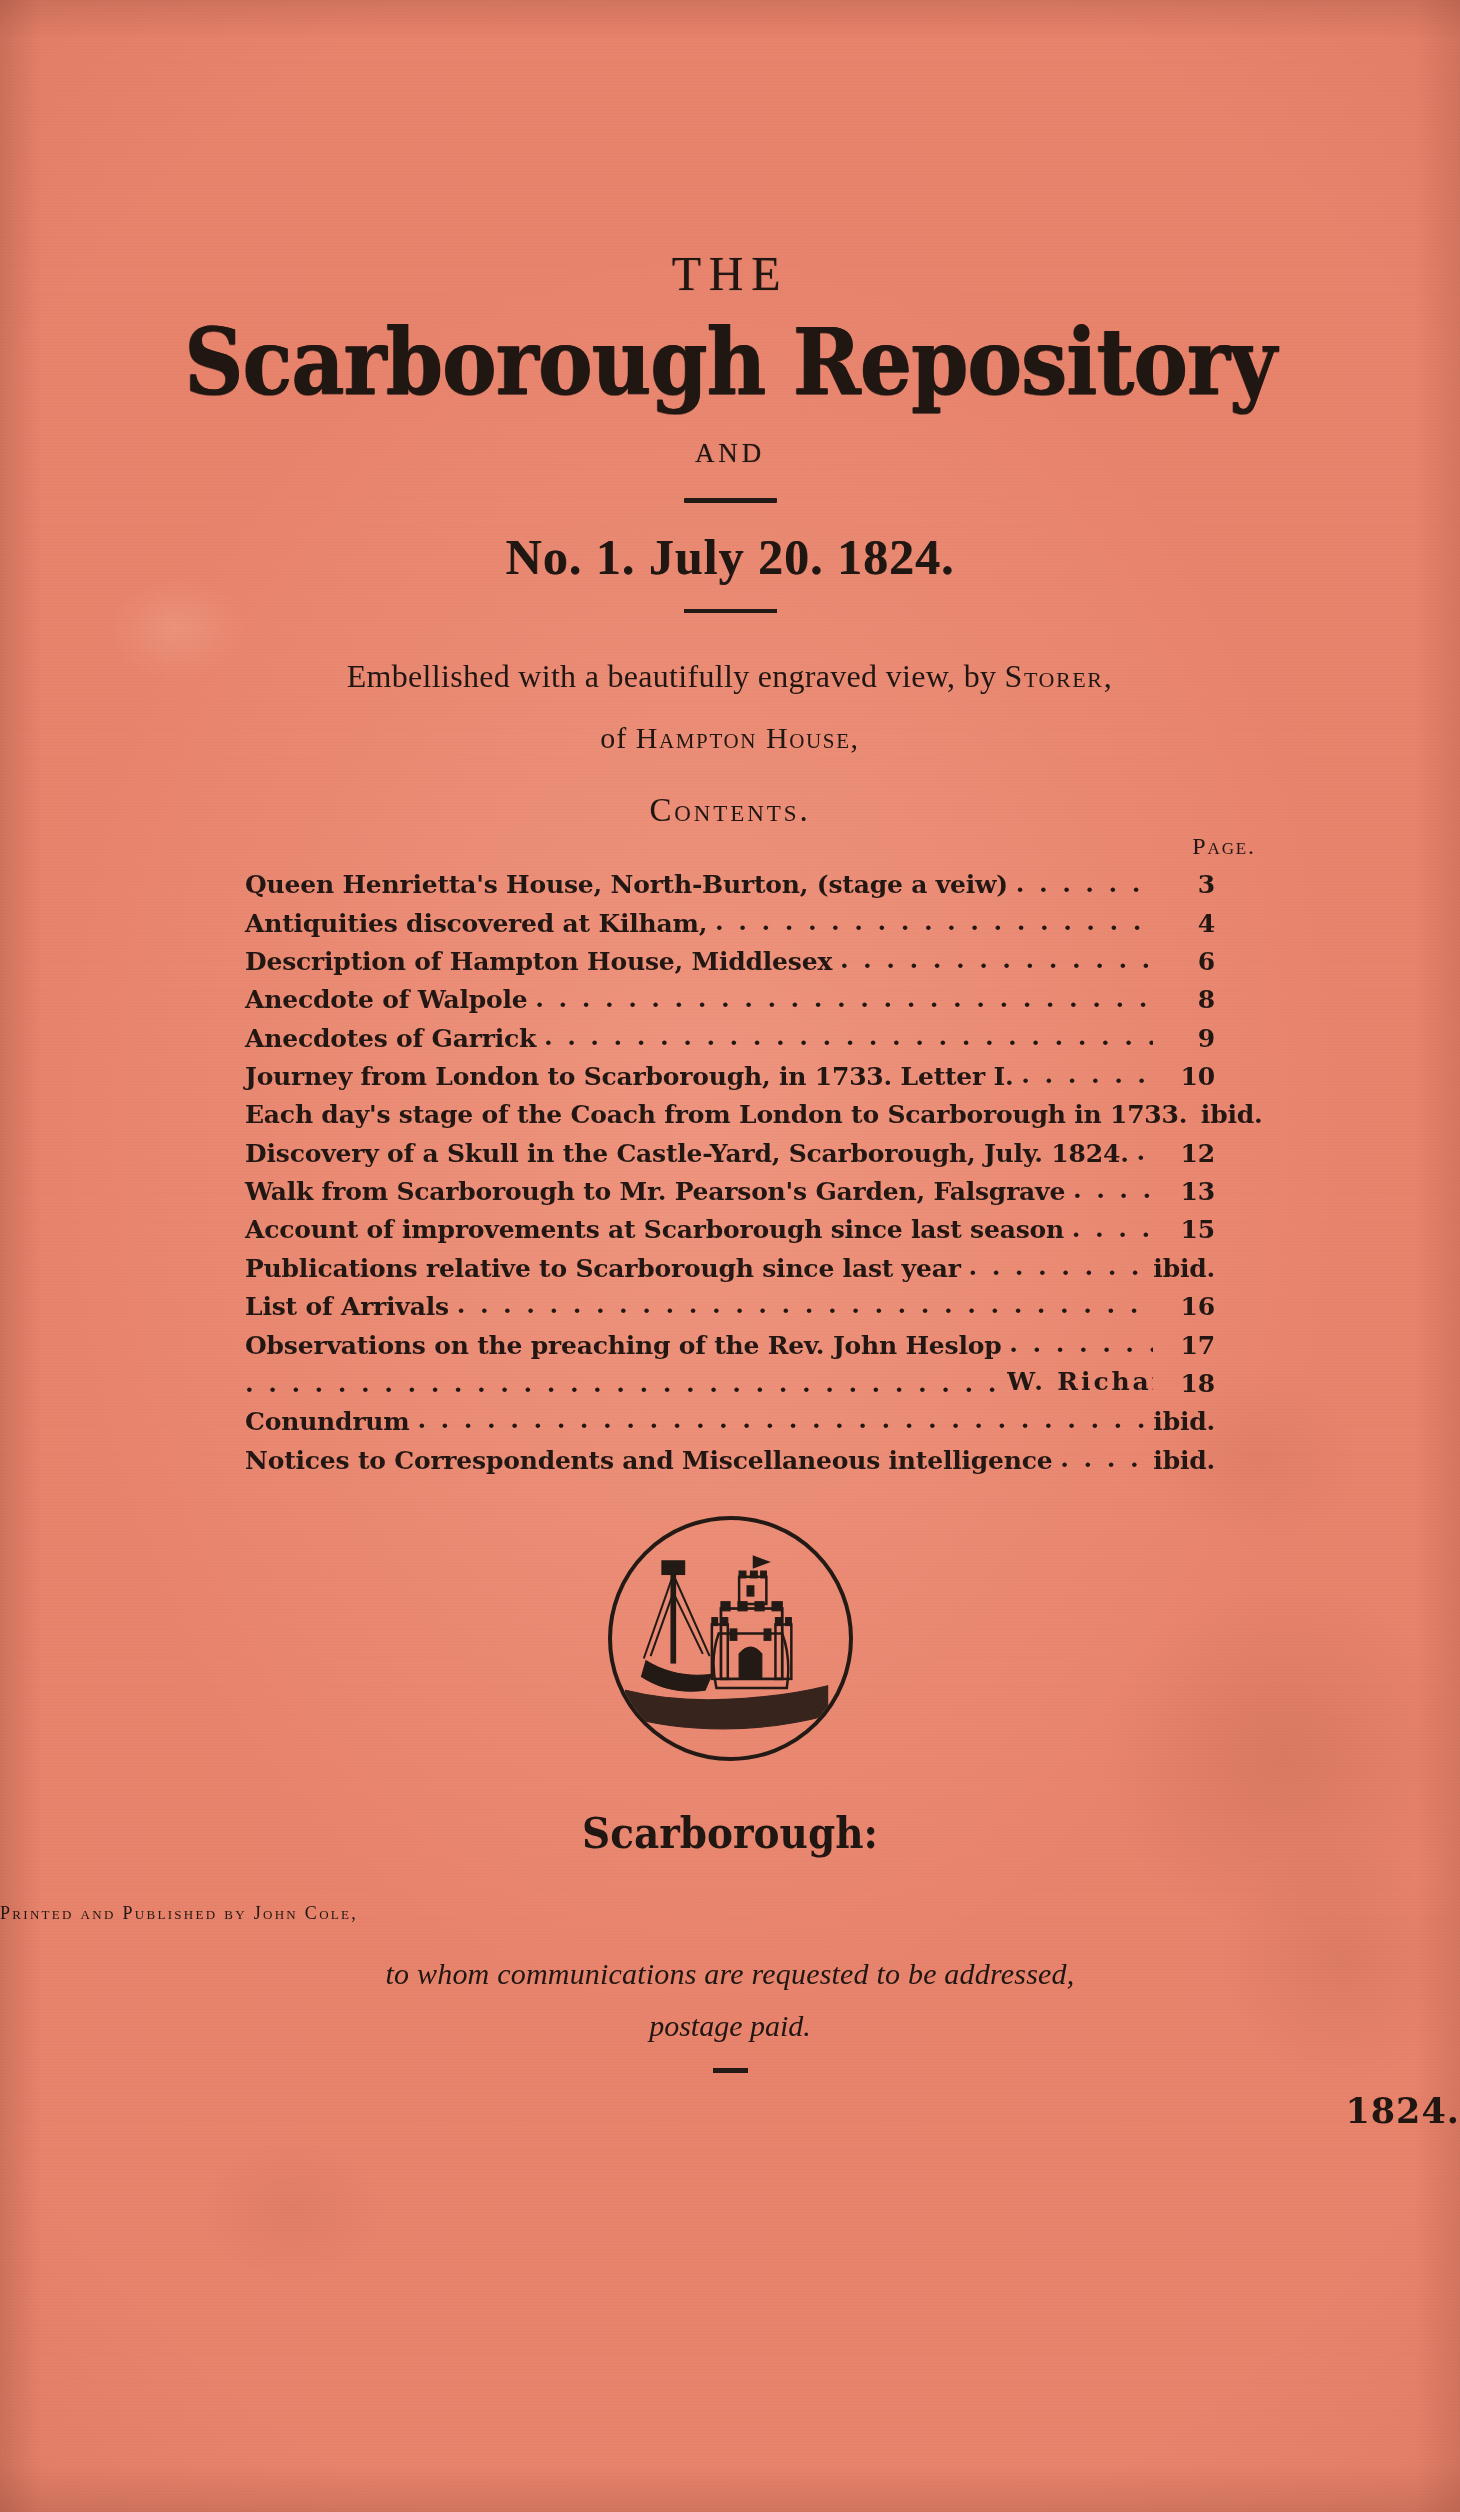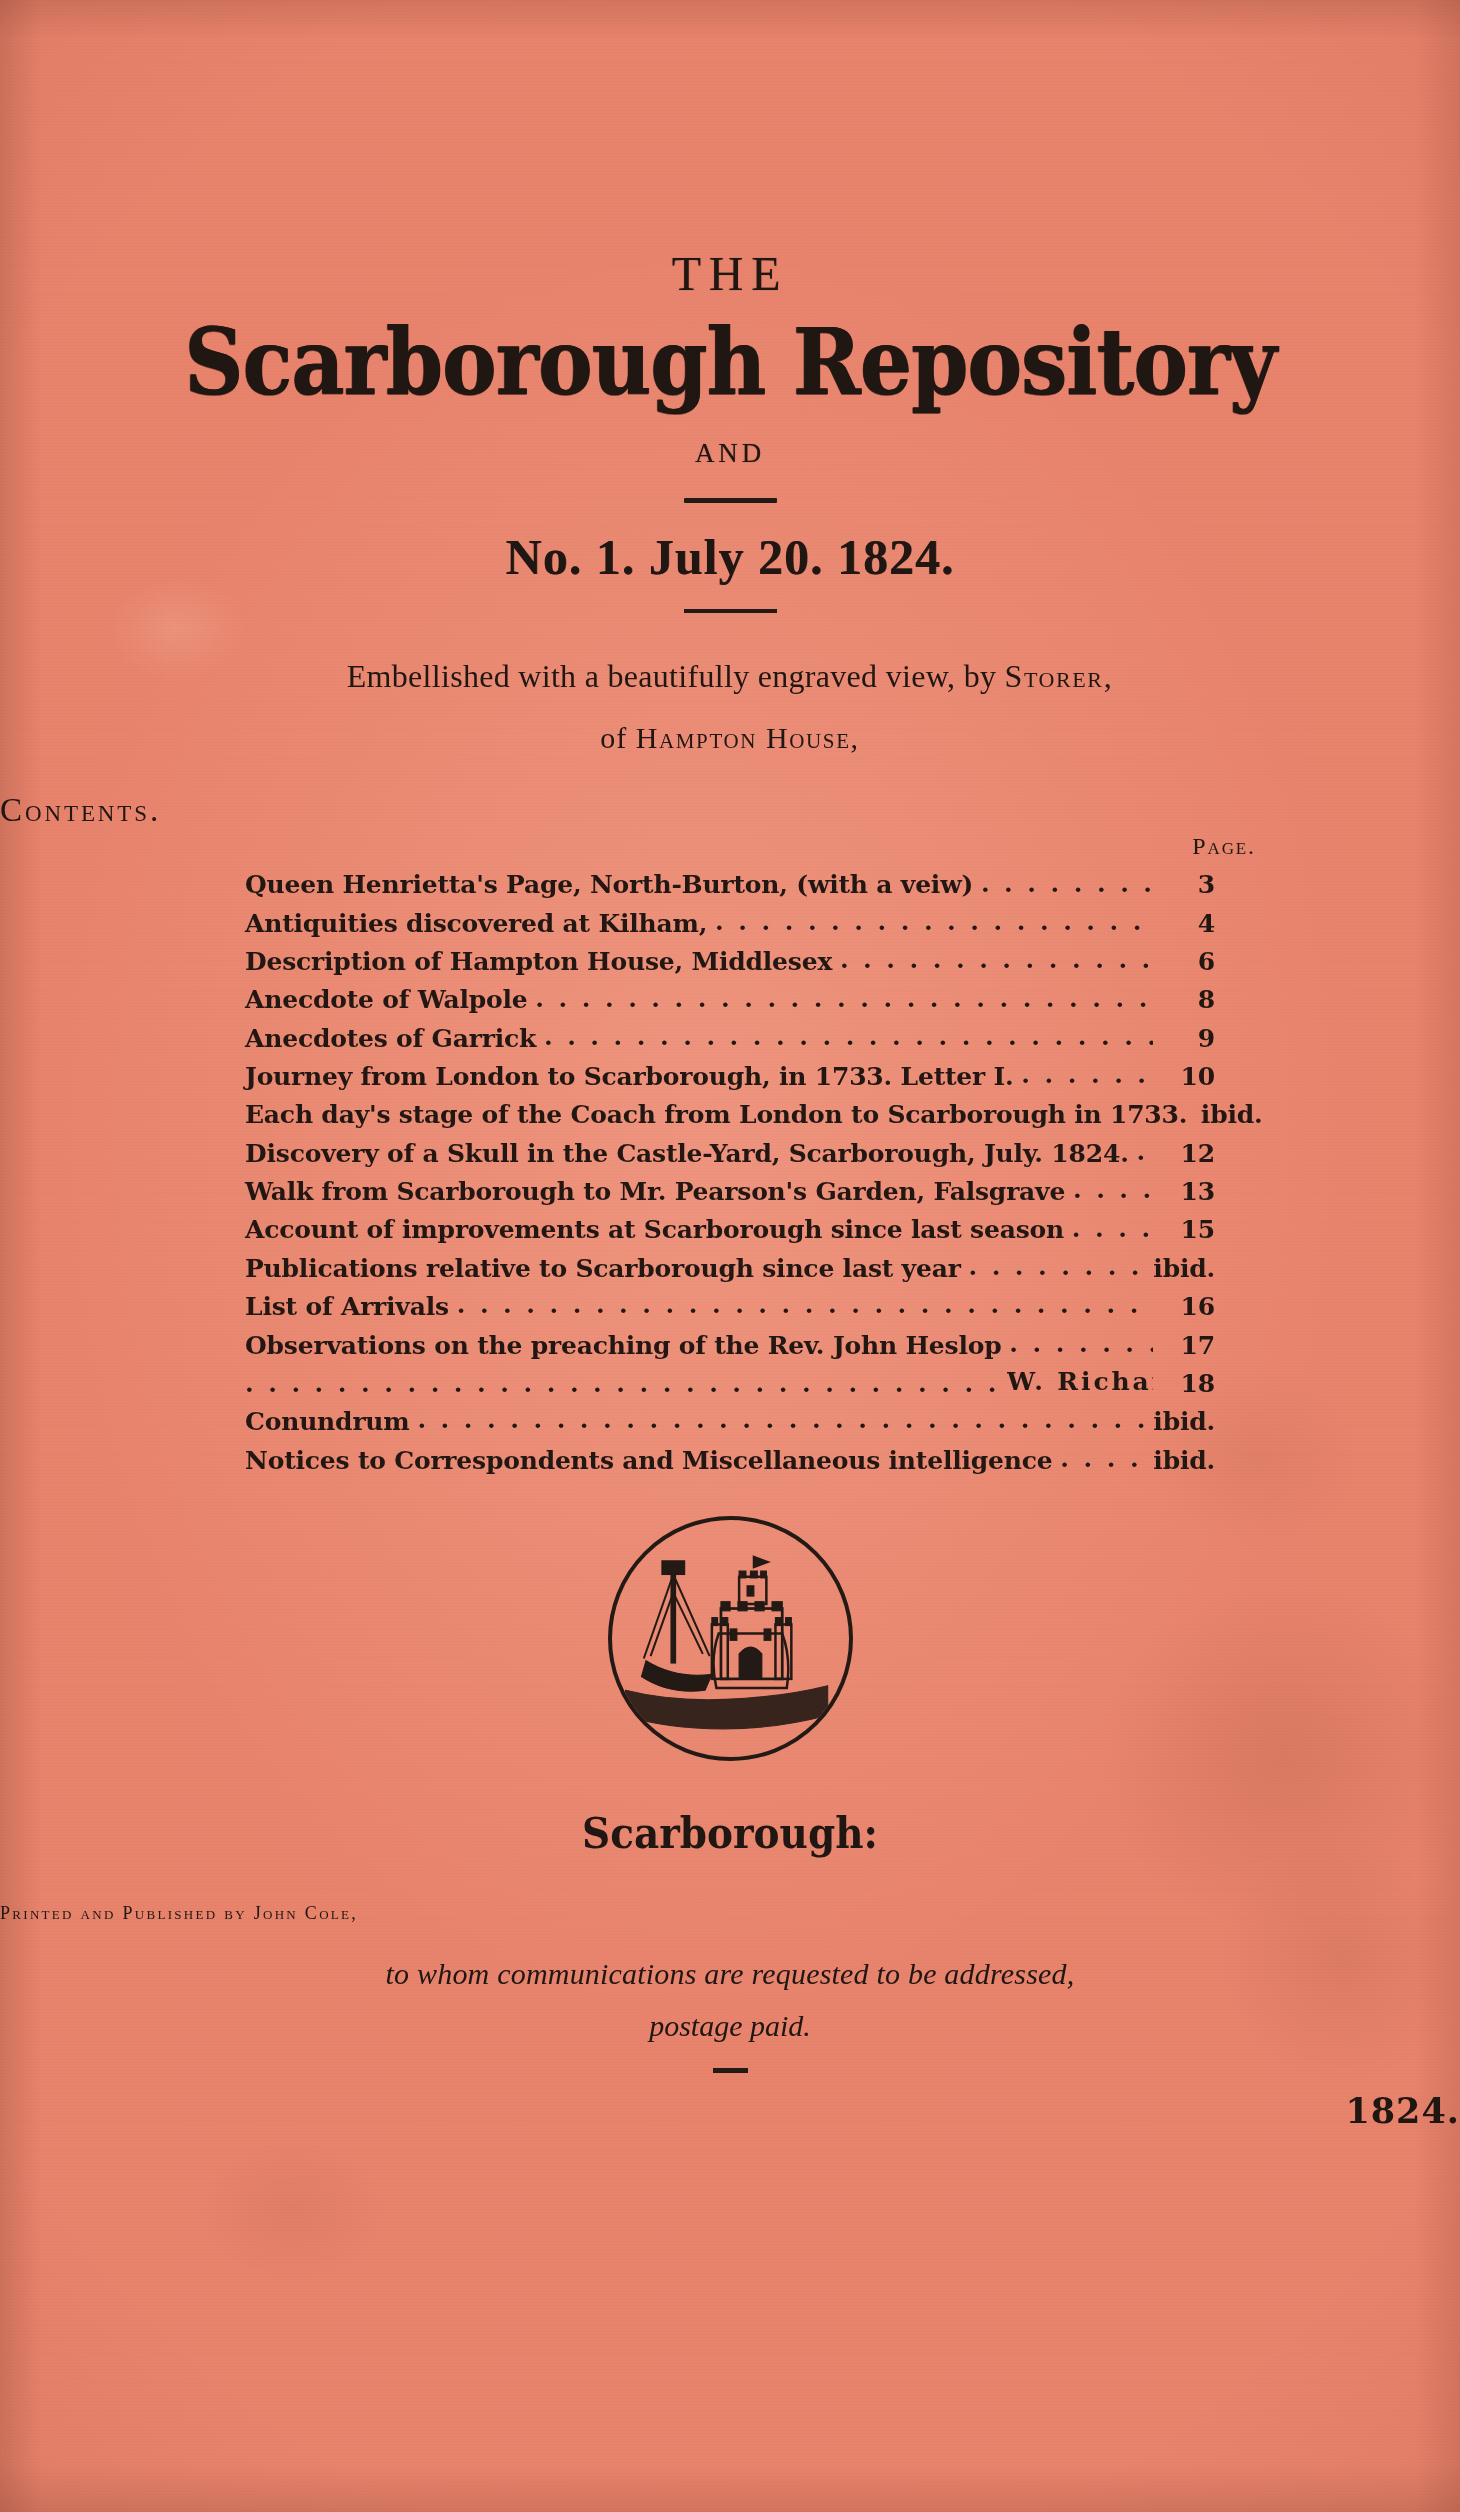--- a/index.html
+++ b/index.html
@@ -153,20 +153,21 @@
     font-variant: small-caps;
     letter-spacing: 1.6px;
   }
   .scbig {
     font-variant: small-caps;
     letter-spacing: 2.1px;
   }
 
   
   .contents-head {
+    text-align: center;
     font-size: 33px;
     font-variant: small-caps;
     letter-spacing: 2.9px;
     margin-top: 37px;
   }
   .page-head {
     text-align: right;
     font-size: 24px;
     font-variant: small-caps;
     letter-spacing: 1.9px;
@@ -298,21 +299,21 @@
     <div class="emb2 ink">
       <span>of </span><span class="sc">Hampton House,</span>
     </div>
 
     <div class="contents-head ink">Contents.</div>
     <div class="page-head ink">Page.</div>
 
     <div class="toc">
 
       <div class="toc-row">
-        <span class="t">Queen Henrietta's Page, North-Burton, (with a veiw)</span>
+        <span class="t">Queen Henrietta's House, North-Burton, (stage a veiw)</span>
         <span class="leader">. . . . . . . . . . . . . . . . . . . . . . . . . . . . . . . . . . . . . . . . . . . . . . . . . . . . . . . . . . . . . . . . . . . . . . . . . . . . . . . . . . . .</span>
         <span class="pg">3</span>
       </div>
 
       <div class="toc-row">
         <span class="t">Antiquities discovered at Kilham,</span>
         <span class="leader">. . . . . . . . . . . . . . . . . . . . . . . . . . . . . . . . . . . . . . . . . . . . . . . . . . . . . . . . . . . . . . . . . . . . . . . . . . . . . . . . . . . .</span>
         <span class="pg">4</span>
       </div>
 

